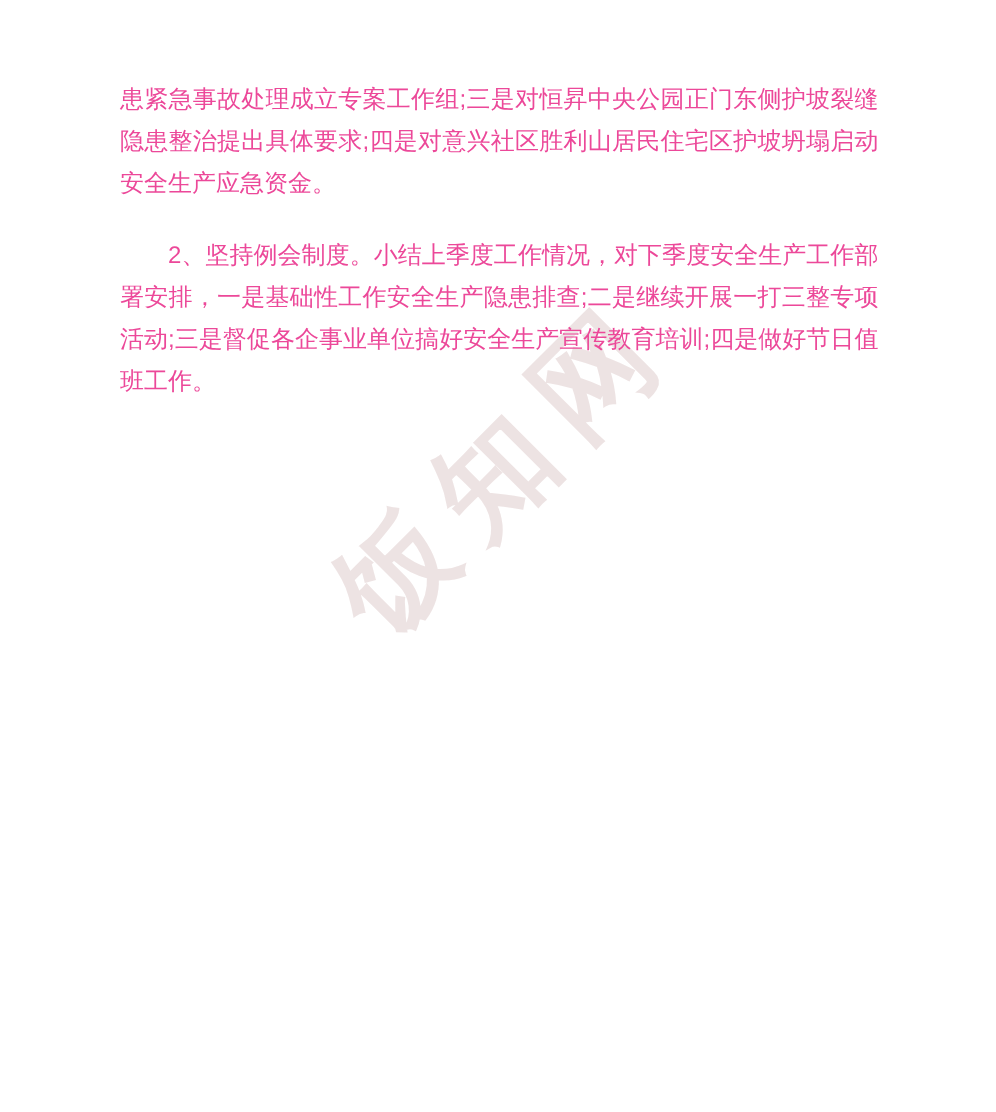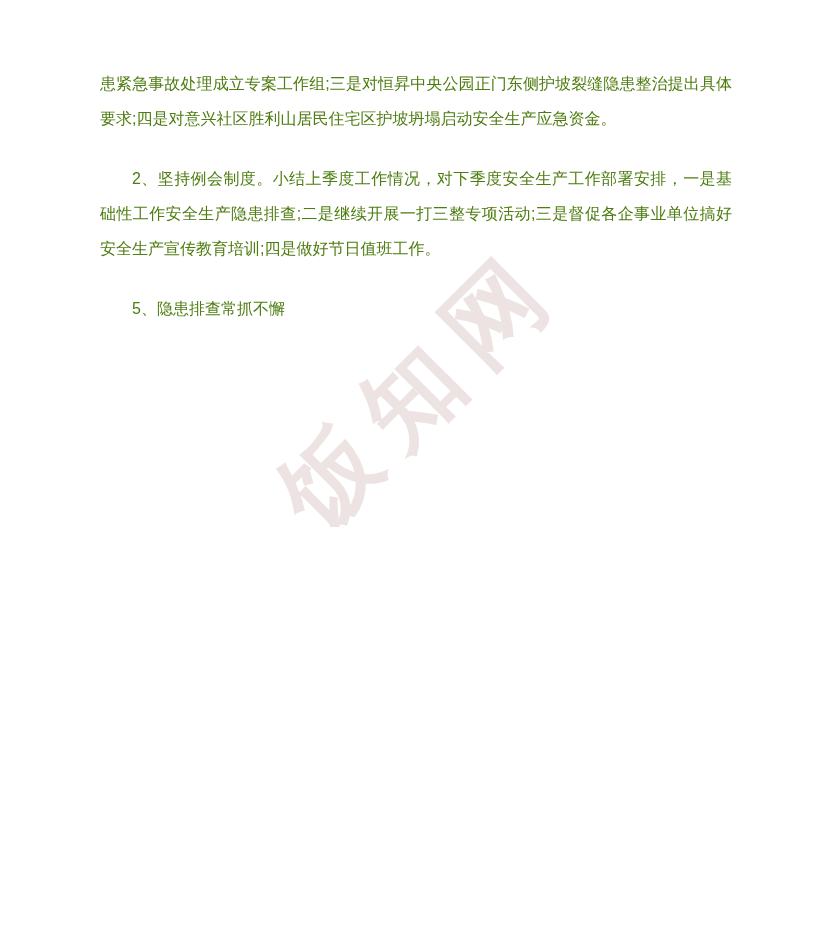--- a/index.html
+++ b/index.html
@@ -35,22 +35,22 @@
     color: #c9a9a9;
     opacity: 0.32;
     white-space: nowrap;
   }
   .content {
     position: absolute;
     left: 100px;
     top: 66px;
     width: 632px;
     z-index: 1;
-    color: #4d7c0f;
-    font-size: 16px;
+    color: #ec4899;
+    font-size: 20px;
     line-height: 35px;
     text-align: justify;
   }
   .content p {
     margin: 0 0 25px 0;
     text-indent: 2em;
   }
   .content p.continuation {
     text-indent: 0;
   }
@@ -60,16 +60,15 @@
 
 <div class="page">
 
   <div class="watermark">
     <span class="watermark-text">饭知网</span>
   </div>
 
   <div class="content">
     <p class="continuation">患紧急事故处理成立专案工作组;三是对恒昇中央公园正门东侧护坡裂缝隐患整治提出具体要求;四是对意兴社区胜利山居民住宅区护坡坍塌启动安全生产应急资金。</p>
     <p>2、坚持例会制度。小结上季度工作情况，对下季度安全生产工作部署安排，一是基础性工作安全生产隐患排查;二是继续开展一打三整专项活动;三是督促各企事业单位搞好安全生产宣传教育培训;四是做好节日值班工作。</p>
-    <p>5、隐患排查常抓不懈</p>
   </div>
 
 </div>
 
 </body></html>

